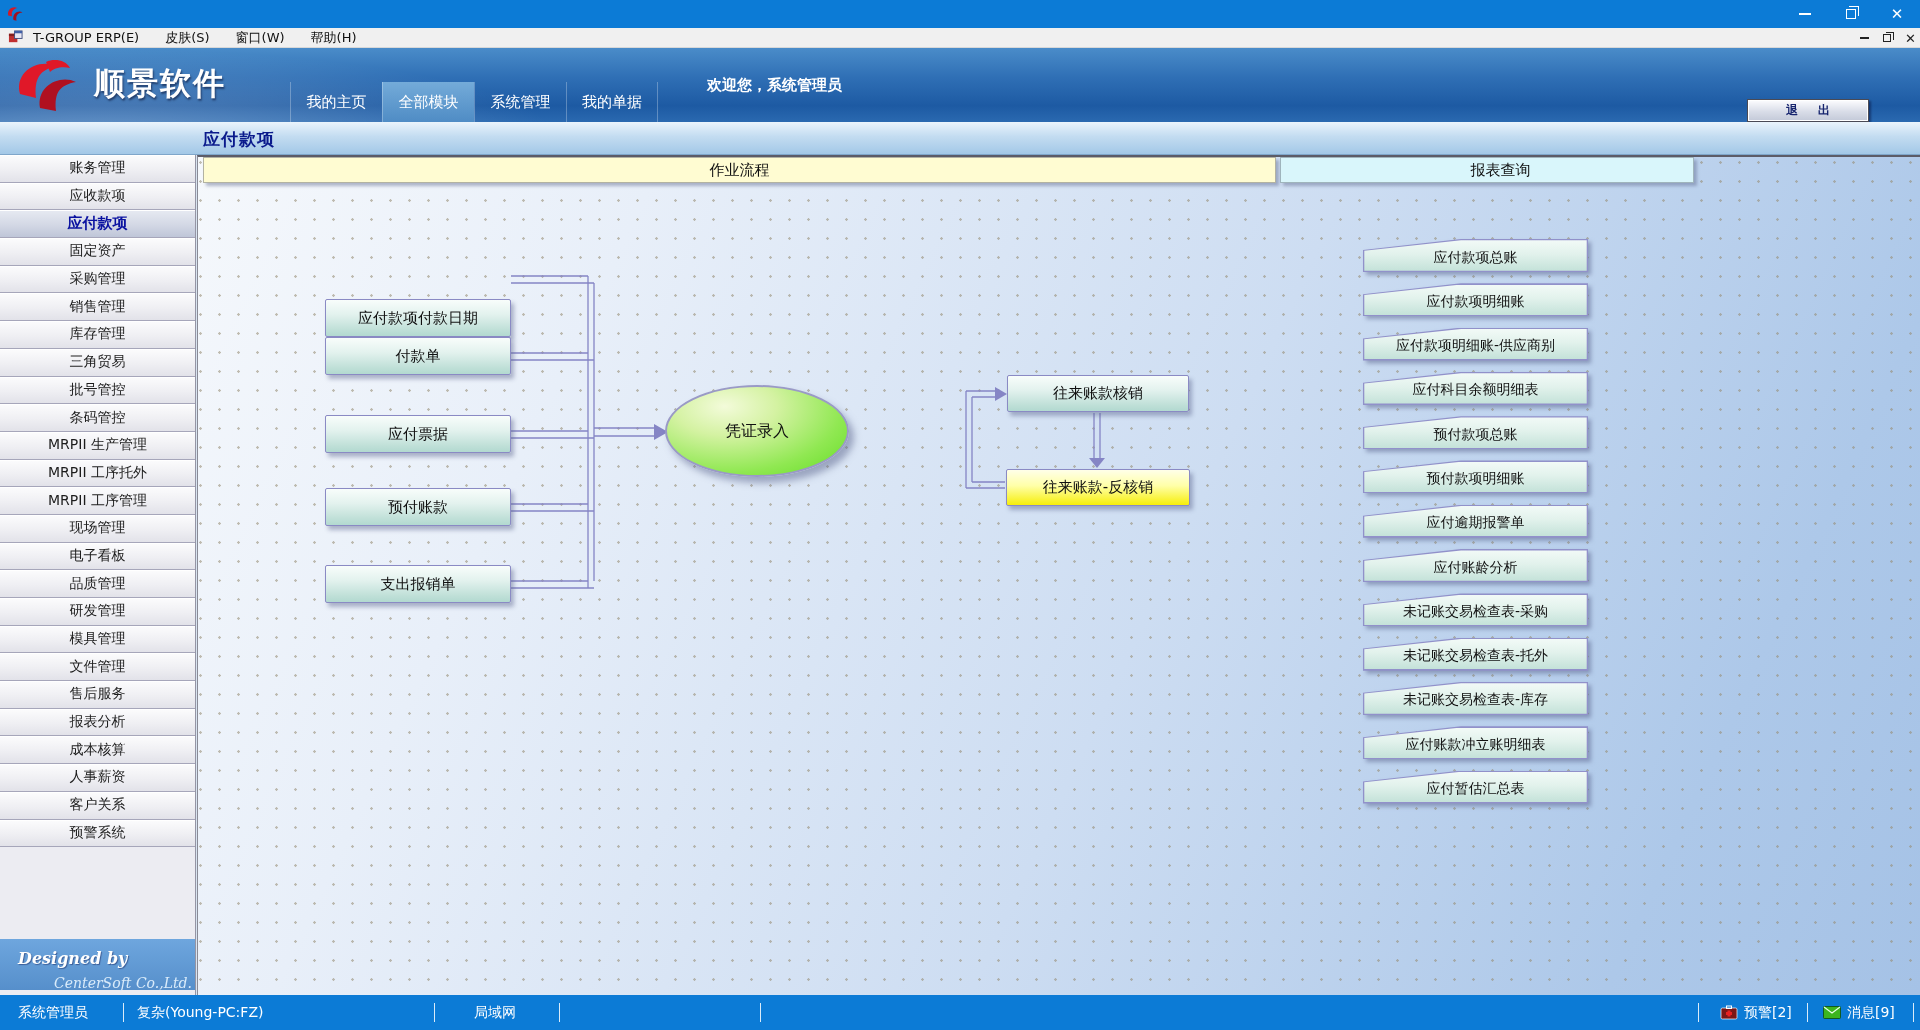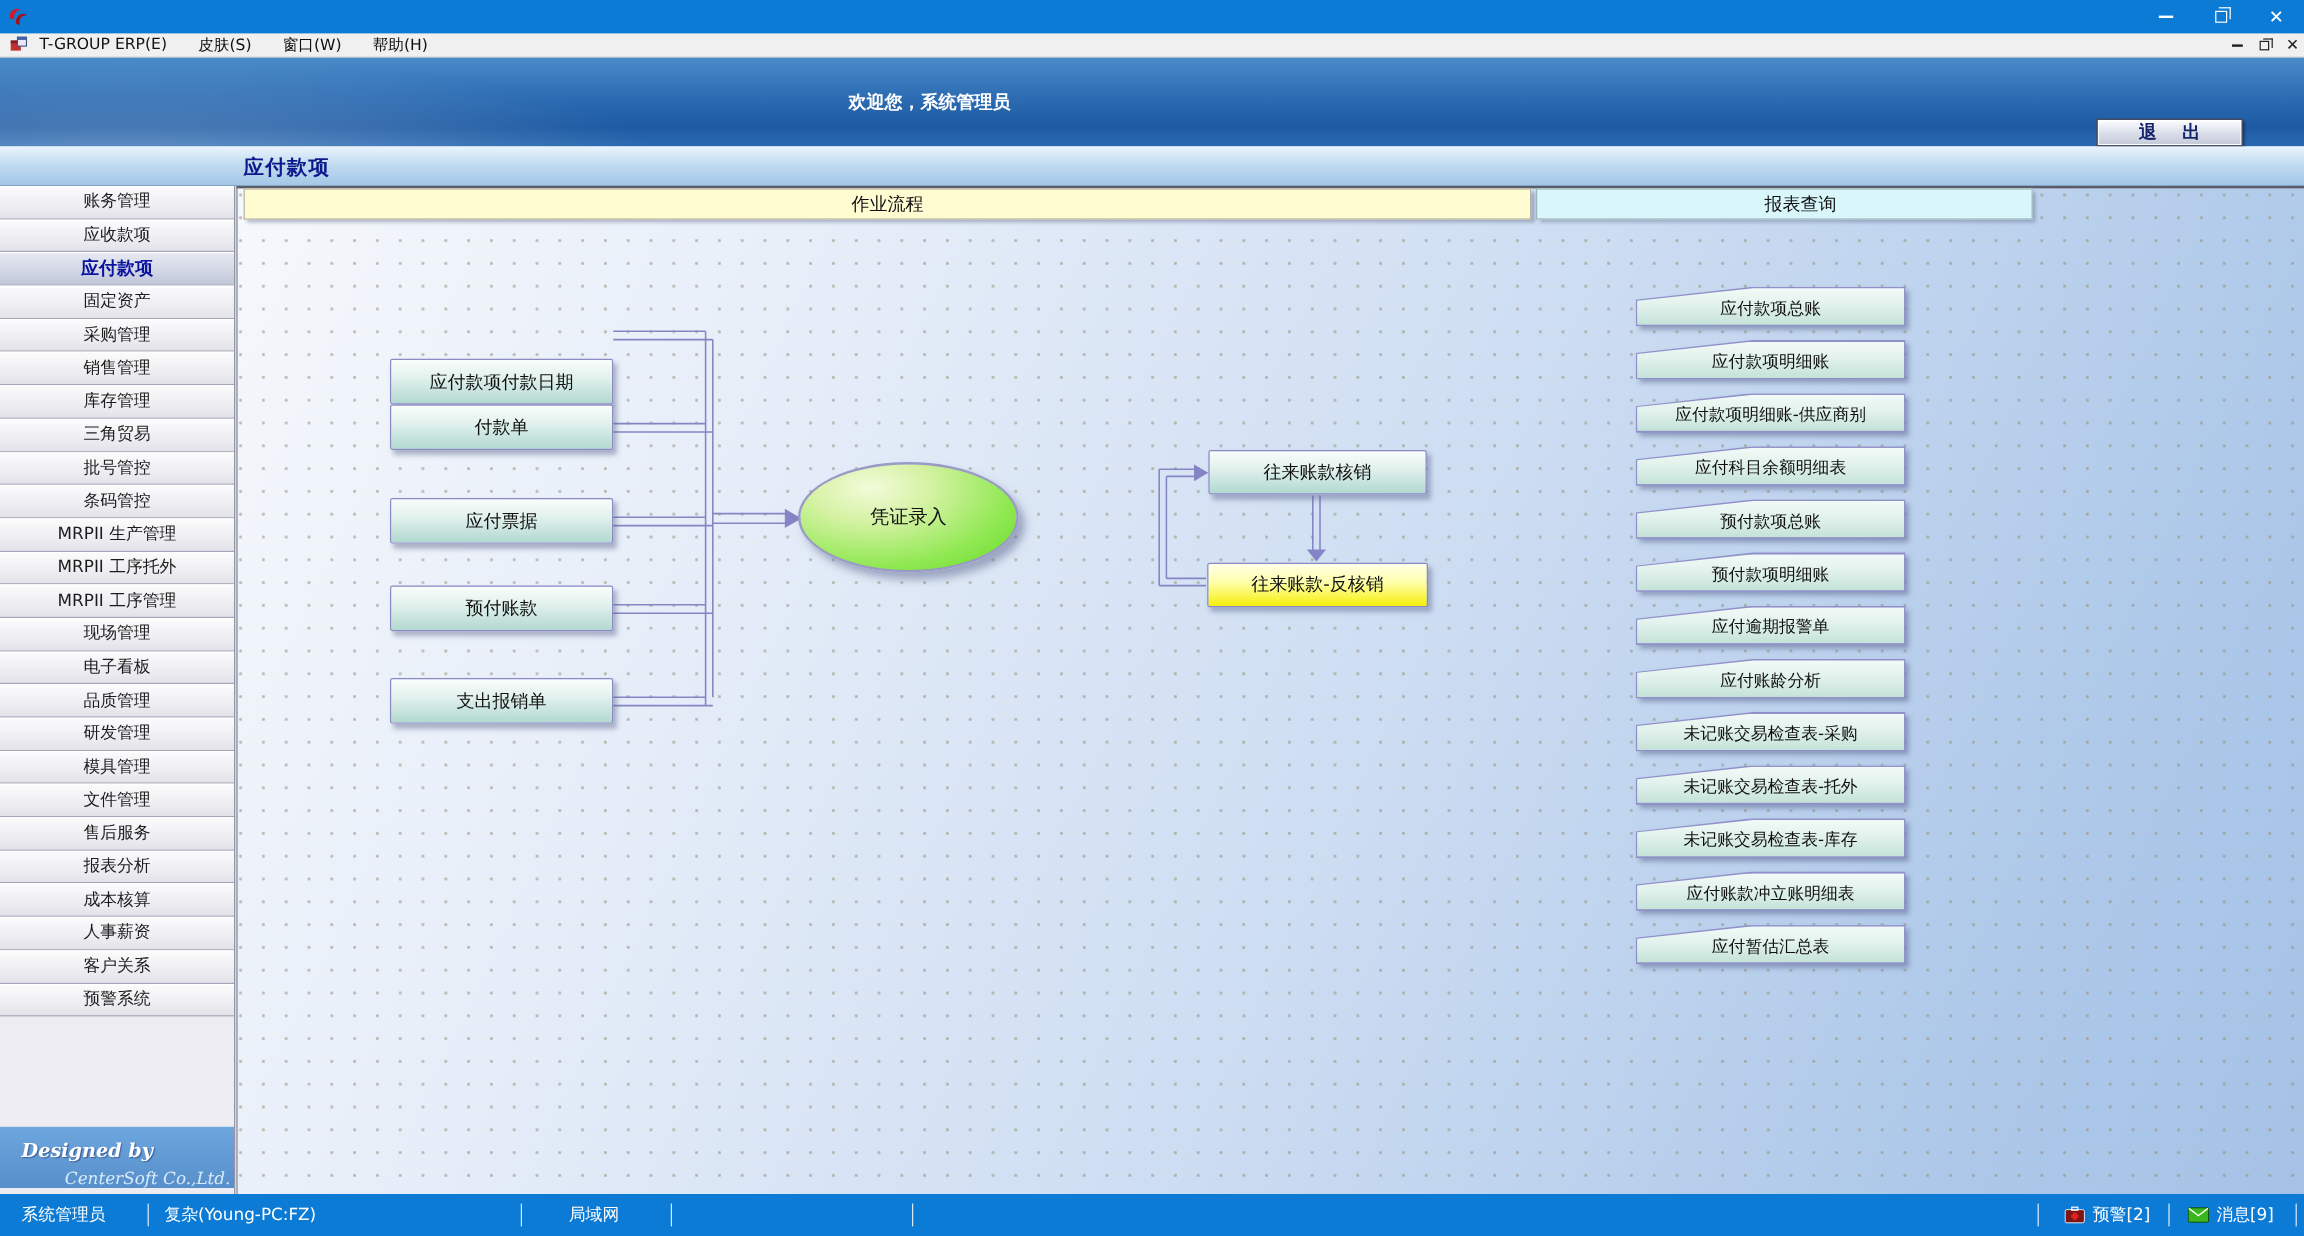--- a/index.html
+++ b/index.html
@@ -43,21 +43,21 @@
   .nav-tab:last-child { border-right:1px solid rgba(255,255,255,.28); }
   .nav-tab.active { background:linear-gradient(180deg,#74abd9 0%,#4f8cc5 100%); }
   .welcome { position:absolute; left:707px; top:0; width:300px; height:74px; display:flex; align-items:flex-end; padding-bottom:27px;
     color:#fff; font-size:15px; font-weight:bold; white-space:nowrap; }
   .date-wrap { position:absolute; left:1630px; top:92px; display:flex; align-items:center; color:#fff; font-size:14px; }
   .date-sep { width:1px; height:18px; background:rgba(255,255,255,.8); margin-right:10px; }
   .exit-btn { position:absolute; left:1747px; top:51px; width:122px; height:23px;
     background:linear-gradient(180deg,#fdfdff 0%,#d9dde8 55%,#c3c9d8 100%);
     border:1px solid #4a4a55; box-shadow:inset 0 0 0 1px #fff, 2px 2px 2px rgba(0,0,40,.4);
     display:flex; align-items:center; justify-content:center;
-    color:#16246e; font-size:15px; font-weight:bold; letter-spacing:8px; padding-left:8px; }
+    color:#16246e; font-size:12px; font-weight:bold; letter-spacing:8px; padding-left:8px; }
 
   
   .pageband { position:absolute; left:0; top:122px; width:1920px; height:33px;
     background:linear-gradient(180deg,#eaf4fc 0%,#c3dcf1 45%,#a3c8e7 100%);
     border-bottom:1px solid #7fa6ca; }
   .pagetitle { position:absolute; left:203px; top:6px; font-size:17px; font-weight:bold; color:#0a1a8c; letter-spacing:1px; }
 
   
   .sidebar { position:absolute; left:0; top:155px; width:196px; height:840px;
     background:#ececf2; border-right:1px solid #9595a5; }
@@ -150,20 +150,42 @@
   <span class="menu-item">窗口(W)</span>
   <span class="menu-item">帮助(H)</span>
   <div class="mdi">
     <div class="mdi-min"></div>
     <div class="mdi-restore"></div>
     <span class="mdi-close">✕</span>
   </div>
 </div>
 
 <div class="header">
+  <div class="logo">
+    <svg width="72" height="56" viewBox="0 0 72 56">
+      <path d="M8 38 C2 16,26 2,44 10 C28 14,22 22,24 42 Z" fill="#e01828"></path>
+      <path d="M28 52 C24 30,48 18,64 26 C48 29,42 36,44 55 Z" fill="#b01020"></path>
+      <path d="M34 6 C42 2,54 4,58 12 C50 10,42 12,38 16 Z" fill="#e01828"></path>
+    </svg>
+    <span class="logo-text">顺景软件</span>
+  </div>
+  <div class="nav">
+    <div class="nav-tab">
+        <span>我的主页</span>
+      </div>
+    <div class="nav-tab active">
+        <span>全部模块</span>
+      </div>
+    <div class="nav-tab">
+        <span>系统管理</span>
+      </div>
+    <div class="nav-tab">
+        <span>我的单据</span>
+      </div>
+  </div>
   <div class="welcome">欢迎您，系统管理员</div>
   <div class="date-wrap">
     <div class="date-sep"></div>
     <span>11月21日</span>
   </div>
   <div class="exit-btn">退 出</div>
 </div>
 
 <div class="pageband">
   <span class="pagetitle">应付款项</span>

